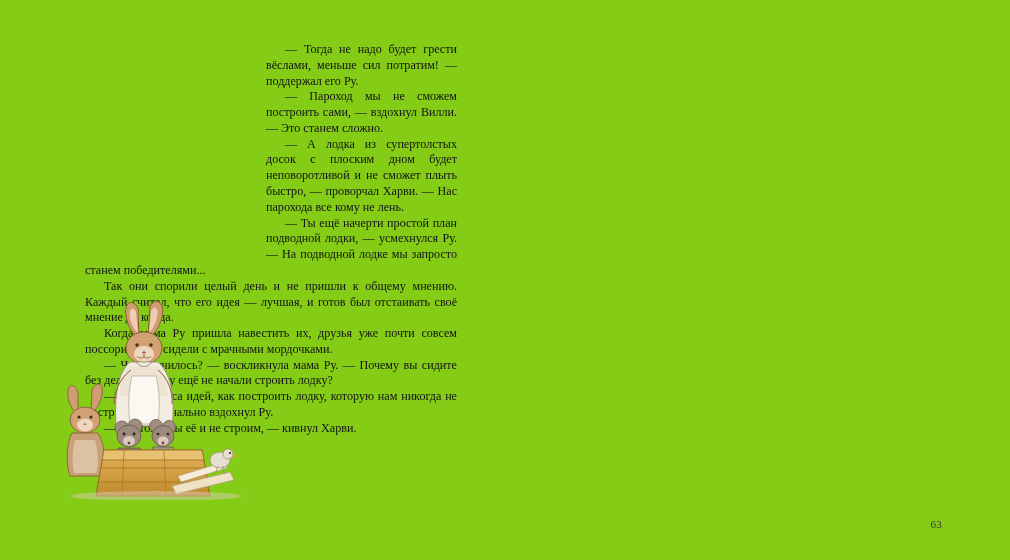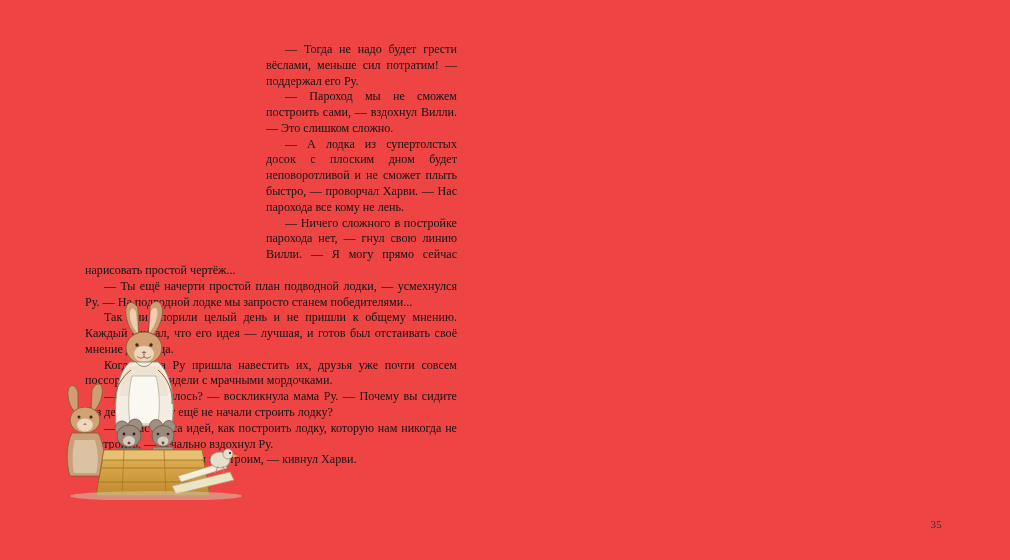--- a/index.html
+++ b/index.html
@@ -11,21 +11,21 @@
     width: 1010px;
     height: 560px;
     overflow: hidden;
     font-family: "Liberation Serif", serif;
     color: #1a1a1a;
   }
   .spread {
     position: relative;
     width: 1010px;
     height: 560px;
-    background: #ef4444;
+    background: #84cc16;
   }
   .page {
     position: absolute;
     top: 0;
     height: 560px;
   }
   .page-left { left: 0; width: 505px; }
   .page-right { left: 505px; width: 505px; }
 
   .textcol {
@@ -79,23 +79,22 @@
 
 <div class="spread">
 
   <div class="page page-left">
 
     <div class="textcol left-top">
 
       <div class="wrap-float"></div>
 
       <p>— Тогда не надо будет грести вёслами, меньше сил потратим! — поддержал его Ру.</p>
-      <p>— Пароход мы не сможем построить сами, — вздохнул Вилли. — Это слишком сложно.</p>
+      <p>— Пароход мы не сможем построить сами, — вздохнул Вилли. — Это станем сложно.</p>
       <p>— А лодка из супертолстых досок с плоским дном будет неповоротливой и не сможет плыть быстро, — проворчал Харви. — Нас парохода все кому не лень.</p>
-      <p>— Ничего сложного в постройке парохода нет, — гнул свою линию Вилли. — Я могу прямо сейчас нарисовать простой чертёж...</p>
       <p>— Ты ещё начерти простой план подводной лодки, — усмехнулся Ру. — На подводной лодке мы запросто станем победителями...</p>
       <p>Так они спорили целый день и не пришли к общему мнению. Каждый считал, что его идея — лучшая, и готов был отстаивать своё мнение до конца.</p>
       <p>Когда мама Ру пришла навестить их, друзья уже почти совсем поссорились и сидели с мрачными мордочками.</p>
       <p>— Что случилось? — воскликнула мама Ру. — Почему вы сидите без дела? Почему ещё не начали строить лодку?</p>
       <p>— У нас масса идей, как построить лодку, которую нам никогда не построить, — печально вздохнул Ру.</p>
       <p>— Поэтому мы её и не строим, — кивнул Харви.</p>
     </div>
 
     <div class="illo-bunnies">
       <svg width="215" height="200" viewBox="0 0 215 200" xmlns="http://www.w3.org/2000/svg">
@@ -184,15 +183,15 @@
           <path d="M166 166 l-3 8 M171 166 l1 8" stroke="#9b927c" stroke-width=".9"></path>
         </g>
 
         <ellipse cx="104" cy="196" rx="86" ry="5" fill="#d8cbb4" opacity=".5"></ellipse>
       </svg>
     </div>
   </div>
 
   <div class="page page-right">
 
-    <div class="page-number">35</div>
+    <div class="page-number">63</div>
   </div>
 </div>
 
 </body></html>

